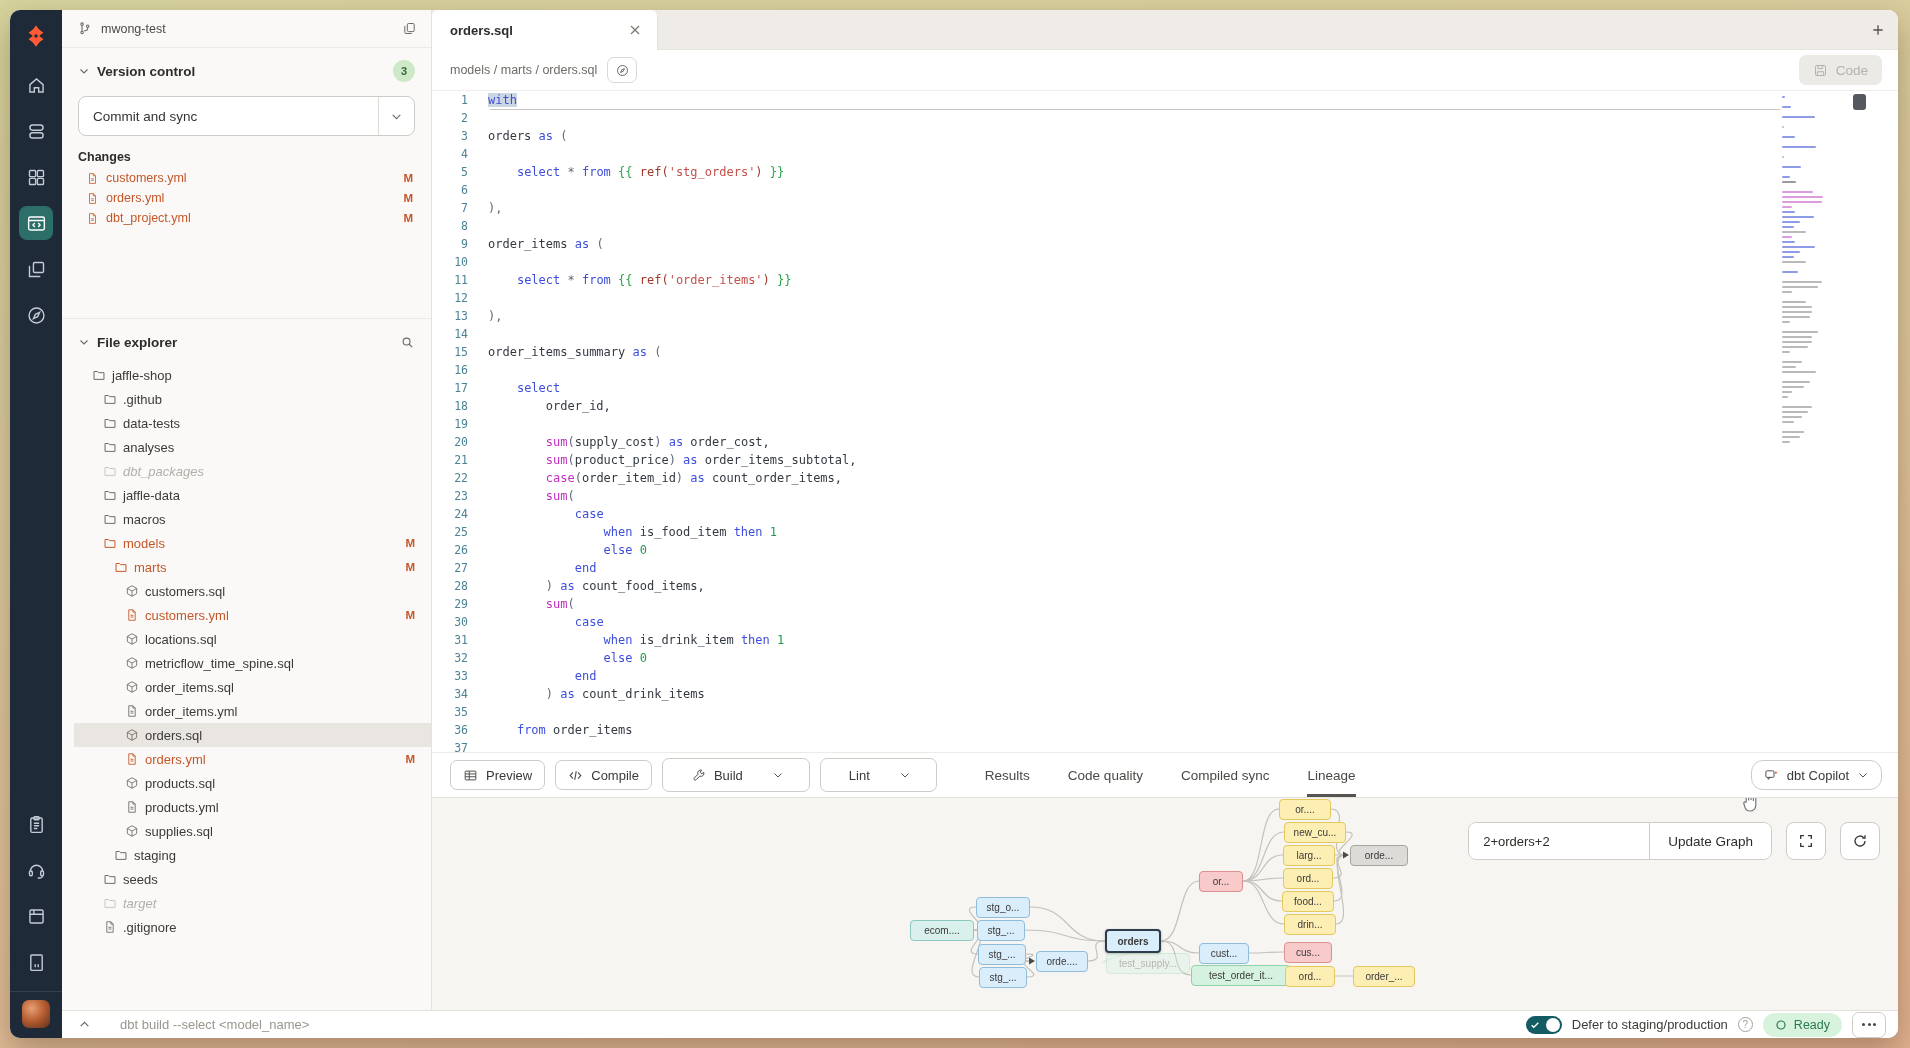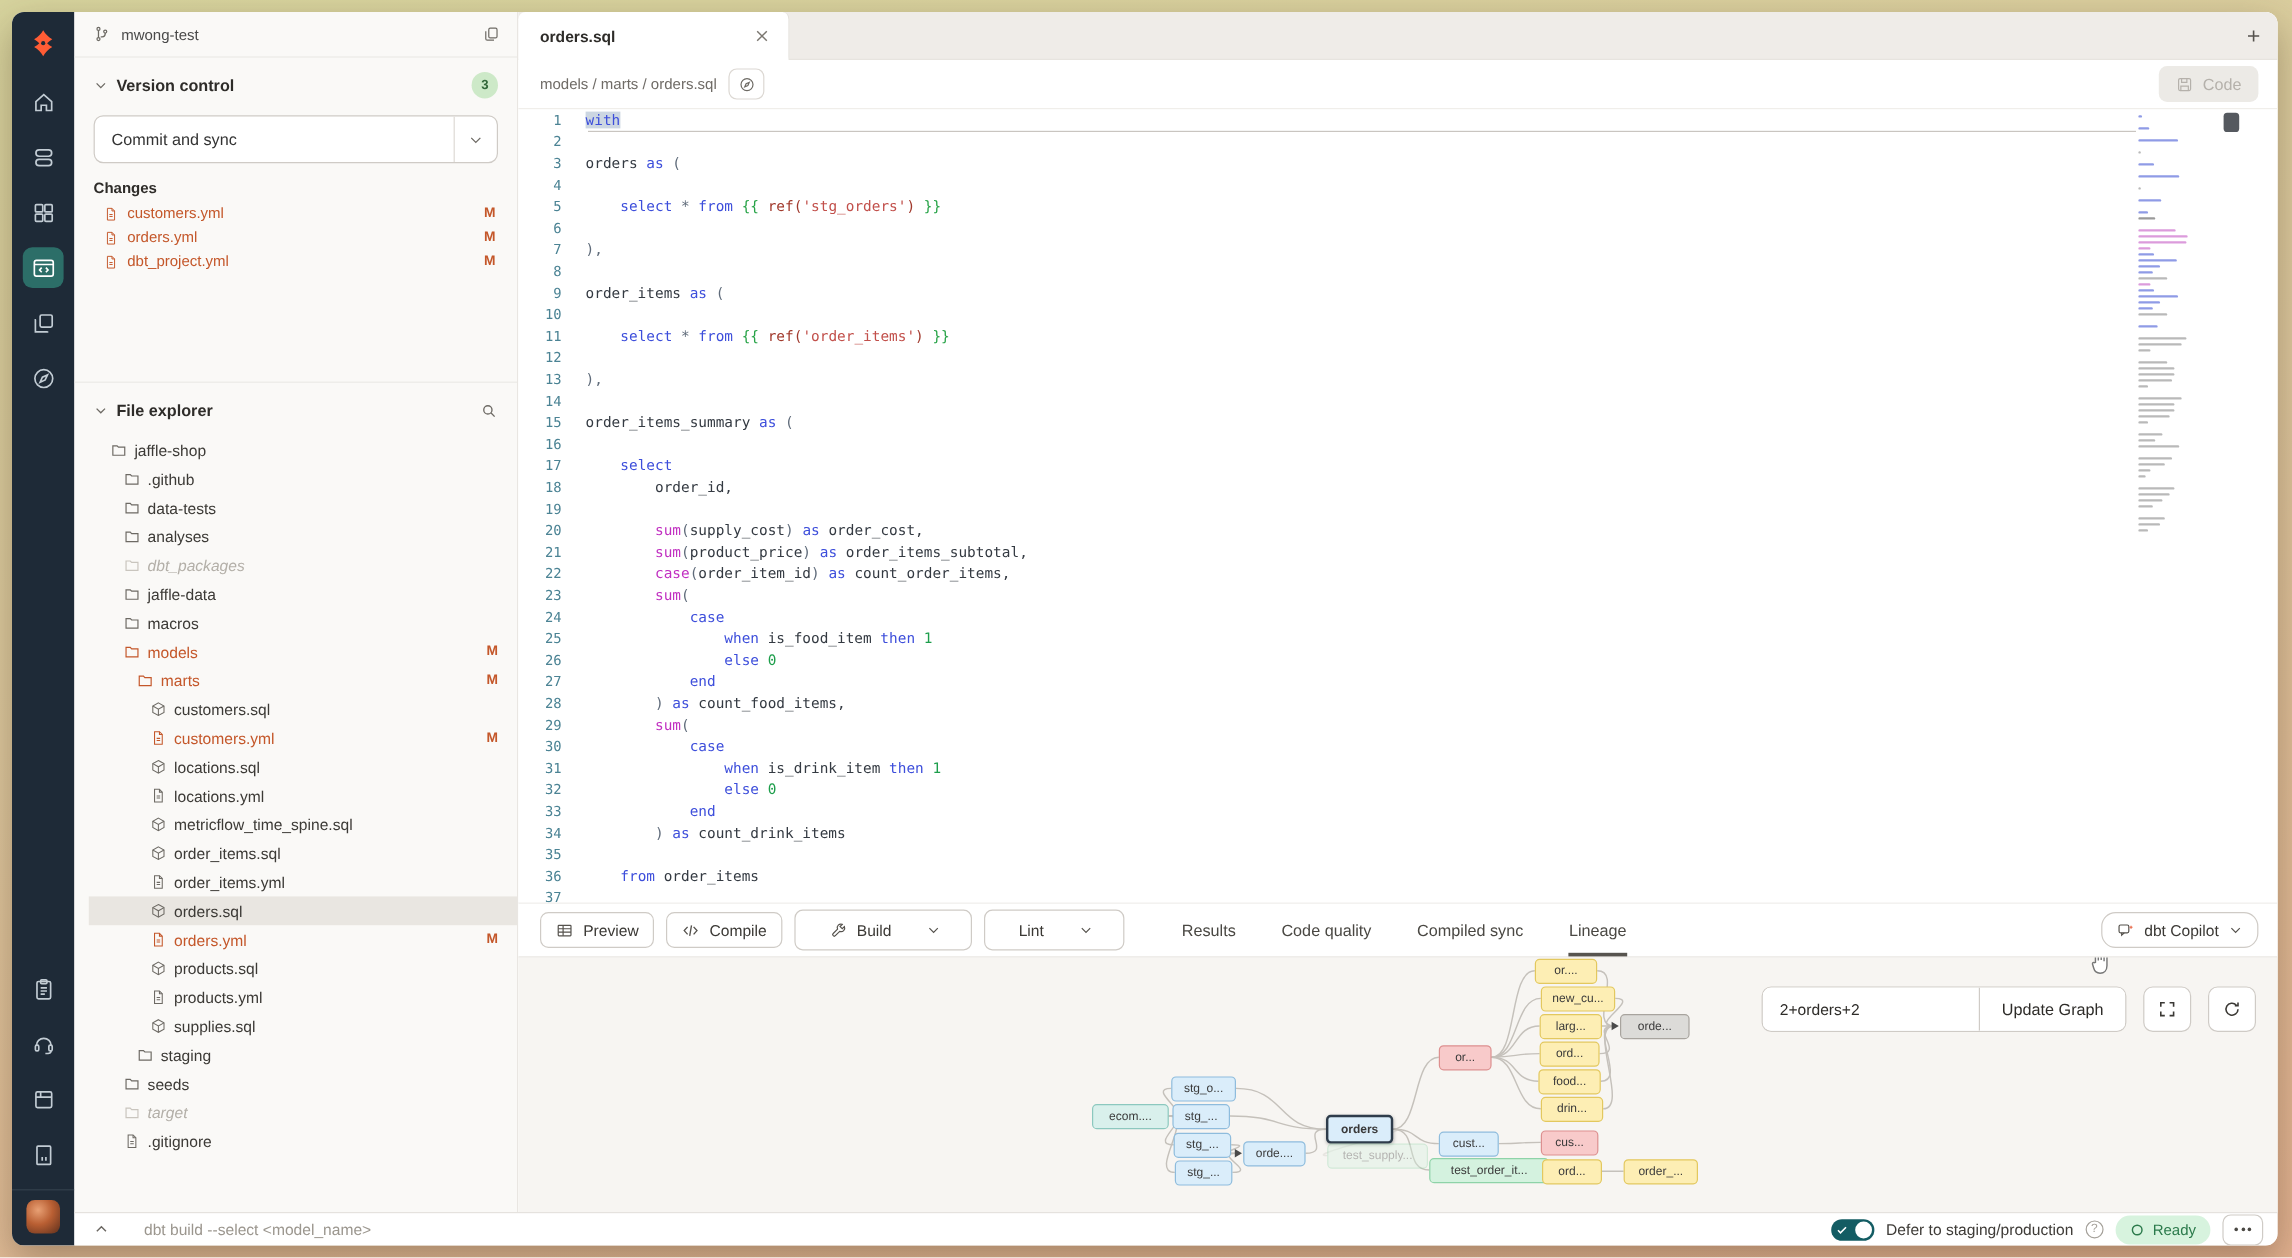--- a/index.html
+++ b/index.html
@@ -385,29 +385,20 @@
                 <span class="m-mark">M</span>
               </div>
               <div class="tree-row" style="padding-left: 51px;">
                 <span style="display:flex;width:14px;height:14px">
                   <svg viewBox="0 0 24 24" fill="none" stroke="currentColor" stroke-width="1.5">
                     <path d="M12 3l8 4.5v9L12 21l-8-4.5v-9z"></path>
                     <path d="M4 7.5l8 4.5 8-4.5M12 12v9"></path>
                   </svg>
                 </span>
                 <span>locations.sql</span>
-              </div>
-              <div class="tree-row" style="padding-left: 51px;">
-                <span style="display:flex;width:14px;height:14px">
-                  <svg viewBox="0 0 24 24" fill="none" stroke="currentColor" stroke-width="1.5">
-                    <path d="M6.5 3h7l4 4v14h-11z"></path>
-                    <path d="M13.5 3v4h4M9.5 12.5h5M9.5 15.5h5"></path>
-                  </svg>
-                </span>
-                <span>locations.yml</span>
               </div>
               <div class="tree-row" style="padding-left: 51px;">
                 <span style="display:flex;width:14px;height:14px">
                   <svg viewBox="0 0 24 24" fill="none" stroke="currentColor" stroke-width="1.5">
                     <path d="M12 3l8 4.5v9L12 21l-8-4.5v-9z"></path>
                     <path d="M4 7.5l8 4.5 8-4.5M12 12v9"></path>
                   </svg>
                 </span>
                 <span>metricflow_time_spine.sql</span>
               </div>

